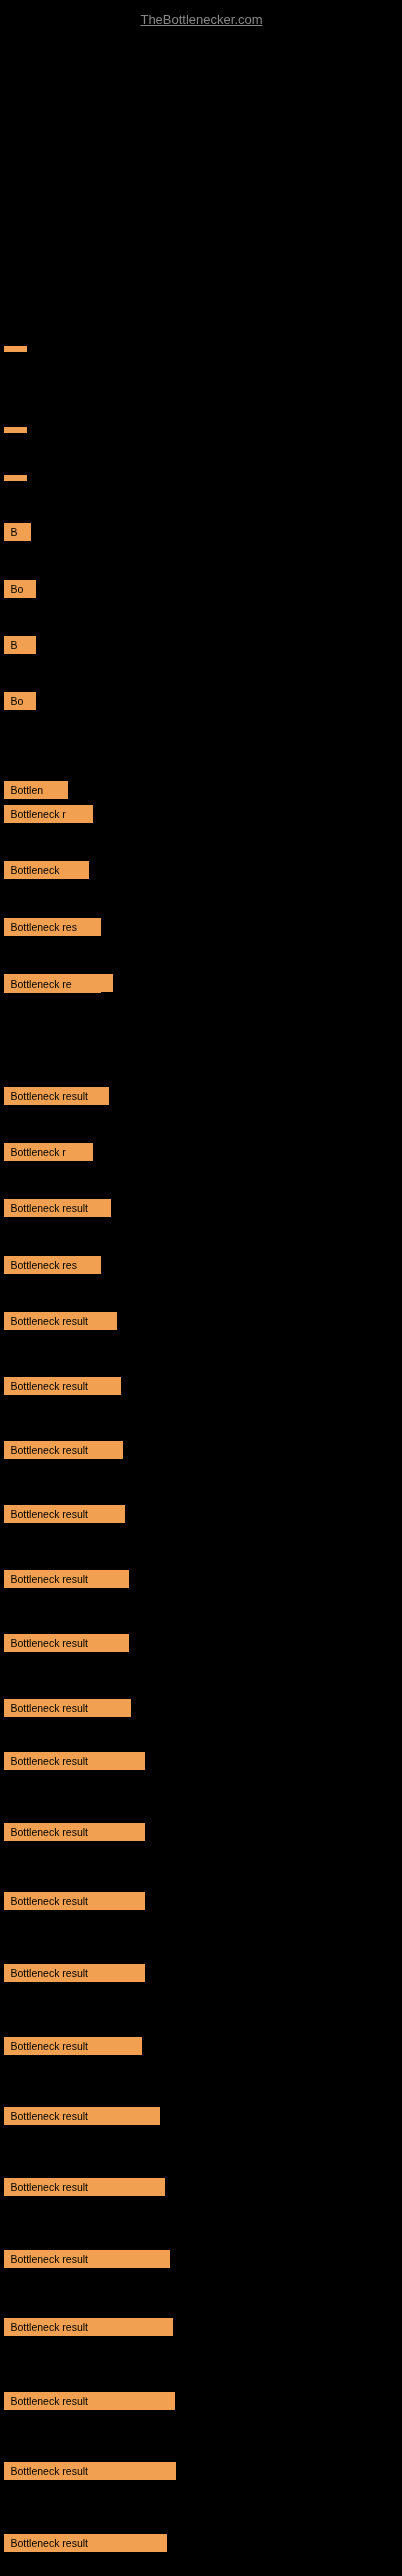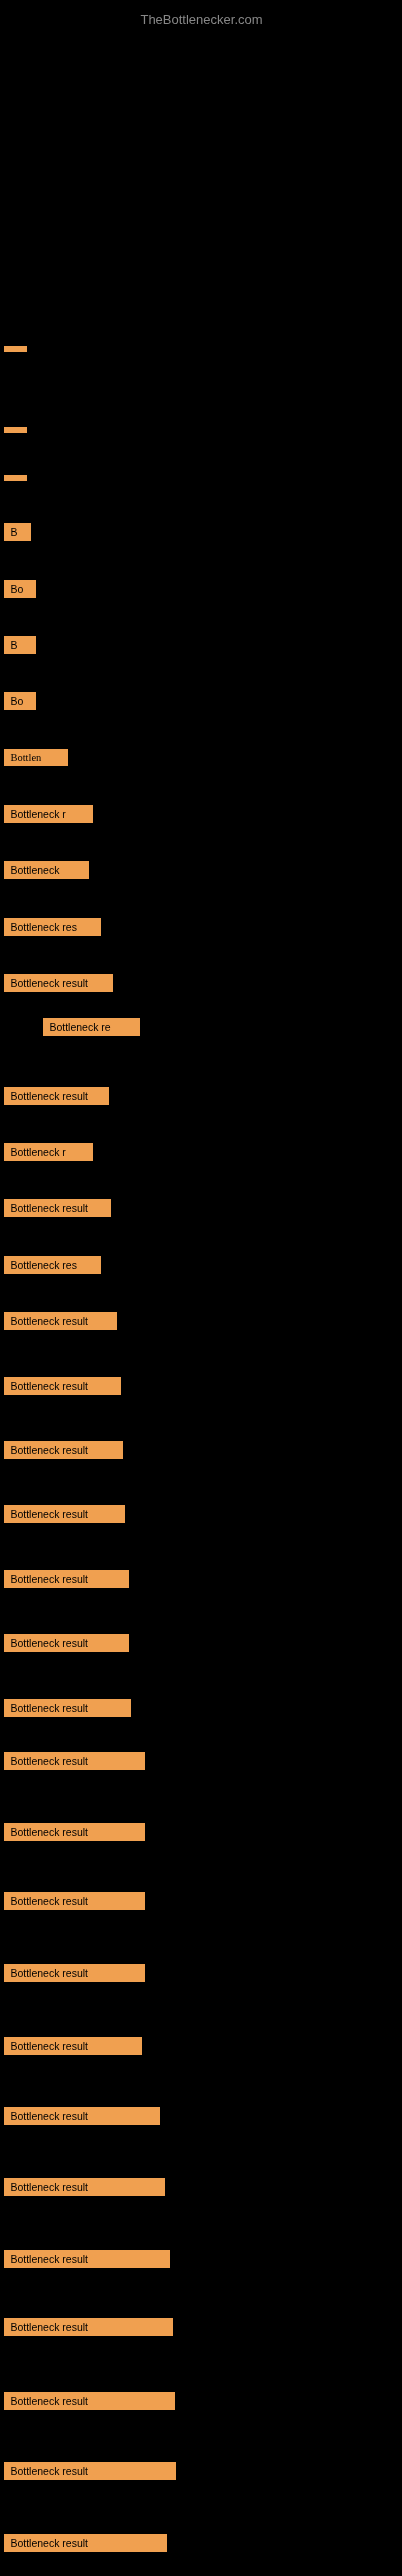--- a/index.html
+++ b/index.html
@@ -19,20 +19,21 @@
 
     .site-title {
       color: #888888;
       font-size: 13px;
       text-align: center;
       padding: 8px 0 4px 0;
       position: absolute;
       top: 4px;
       left: 0;
       right: 0;
+      text-decoration: underline;
     }
 
     .bottleneck-bar {
       background-color: #f0a050;
       color: #000000;
       font-size: 10.5px;
       font-weight: 500;
       padding: 3.2px 6.4px;
       display: inline-block;
       white-space: nowrap;
@@ -48,26 +49,26 @@
 <span class="site-title">TheBottlenecker.com</span>
 
 <div id="bars-container">
     <div class="bottleneck-bar" style="top: 346px; min-width: 22.5px;"></div>
     <div class="bottleneck-bar" style="top: 427px; min-width: 22.5px;"></div>
     <div class="bottleneck-bar" style="top: 475px; min-width: 22.5px;"></div>
     <div class="bottleneck-bar" style="top: 523px; min-width: 26.6px;">B</div>
     <div class="bottleneck-bar" style="top: 580px; min-width: 32px;">Bo</div>
     <div class="bottleneck-bar" style="top: 636px; min-width: 32px;">B</div>
     <div class="bottleneck-bar" style="top: 692px; min-width: 32px;">Bo</div>
-    <div class="bottleneck-bar" style="top: 749px; min-width: 64px; font-family: Liberation Serif, serif;">Bottlen</div>
+    <div class="bottleneck-bar" style="top: 781px; min-width: 64px;">Bottlen</div>
     <div class="bottleneck-bar" style="top: 805px; min-width: 89px;">Bottleneck r</div>
     <div class="bottleneck-bar" style="top: 861px; min-width: 85px;">Bottleneck</div>
     <div class="bottleneck-bar" style="top: 918px; min-width: 97px;">Bottleneck res</div>
     <div class="bottleneck-bar" style="top: 974px; min-width: 109px;">Bottleneck result</div>
-    <div class="bottleneck-bar" style="top: 1018px; min-width: 97px; margin-left: 39px;">Bottleneck re</div>
+    <div class="bottleneck-bar" style="top: 975px; min-width: 97px;">Bottleneck re</div>
     <div class="bottleneck-bar" style="top: 1087px; min-width: 105px;">Bottleneck result</div>
     <div class="bottleneck-bar" style="top: 1143px; min-width: 89px;">Bottleneck r</div>
     <div class="bottleneck-bar" style="top: 1199px; min-width: 107px;">Bottleneck result</div>
     <div class="bottleneck-bar" style="top: 1256px; min-width: 97px;">Bottleneck res</div>
     <div class="bottleneck-bar" style="top: 1312px; min-width: 113px;">Bottleneck result</div>
     <div class="bottleneck-bar" style="top: 1377px; min-width: 117px;">Bottleneck result</div>
     <div class="bottleneck-bar" style="top: 1441px; min-width: 119px;">Bottleneck result</div>
     <div class="bottleneck-bar" style="top: 1505px; min-width: 121px;">Bottleneck result</div>
     <div class="bottleneck-bar" style="top: 1570px; min-width: 125px;">Bottleneck result</div>
     <div class="bottleneck-bar" style="top: 1634px; min-width: 125px;">Bottleneck result</div>

